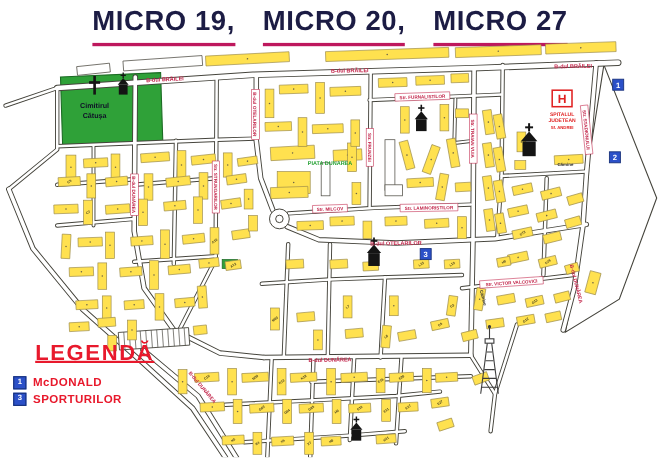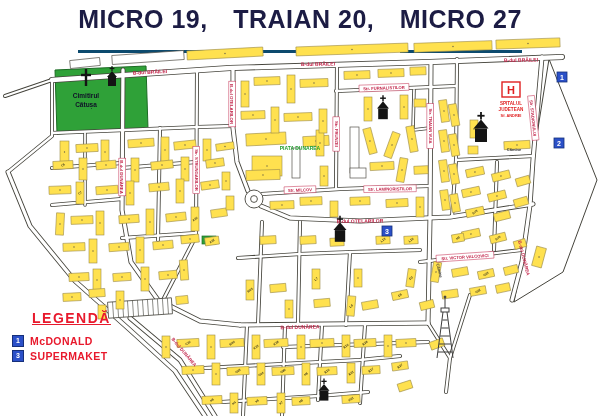--- a/index.html
+++ b/index.html
@@ -1,39 +1,39 @@
 <!DOCTYPE html>
 <html><head>
 <meta charset="utf-8">
 <style>
   html,body{margin:0;padding:0;background:#ffffff;}
   .stage{position:relative;width:600px;height:416px;background:#fff;overflow:hidden;
          font-family:"Liberation Sans",sans-serif;}
   .title{position:absolute;top:5px;left:0;width:600px;text-align:center;
          font-weight:bold;font-size:25px;letter-spacing:.5px;color:#1c1c44;
          white-space:nowrap;}
-  .title span{border-bottom:3px solid #0c4a6e;padding-bottom:17px;margin:0 9px;}
+  .title span{border-bottom:3px solid #be185d;padding-bottom:6px;margin:0 9px;}
   #mapsvg{position:absolute;left:0;top:0;}
   .legend{position:absolute;left:12px;top:310px;width:190px;}
-  .legend-h{font-weight:bold;font-size:14px;color:#e8192c;letter-spacing:1.5px;
+  .legend-h{font-weight:bold;font-size:20px;color:#e8192c;letter-spacing:1.5px;
             text-decoration:underline;margin-left:20px;margin-bottom:9px;}
   .legend-row{display:flex;align-items:center;margin-top:4px;height:11px;}
   .legend-num{width:10px;height:10px;background:#2b50c8;border:1px solid #16307a;
               color:#fff;font-size:7px;font-weight:bold;display:flex;
               align-items:center;justify-content:center;flex:0 0 auto;}
   .legend-label{color:#e8192c;font-weight:bold;font-size:10.5px;margin-left:6px;
                 letter-spacing:.4px;white-space:nowrap;}
 </style>
 </head>
 <body>
 
 <div class="stage">
   <div class="title">
     <span>MICRO 19,</span>
-    <span>TRAIAN 20,</span>
+    <span>MICRO 20,</span>
     <span>MICRO 27</span>
   </div>
 
   <svg id="mapsvg" width="600" height="416" viewBox="0 0 600 416">
       <polygon points="55,70 146,66 148,129 57,134" fill="#2fa138" stroke="#1c6b24" stroke-width="1"></polygon>
       <polygon points="549,59 597,180 563,272 514,302 524,250 533,160 549,59" fill="#fff" stroke="#45443c" stroke-width="1"></polygon>
       <polyline points="52,80 230,68 430,62 562,57" fill="none" stroke="#45443c" stroke-width="6" stroke-linecap="round" stroke-linejoin="round"></polyline>
       <polyline points="5,96 52,80" fill="none" stroke="#45443c" stroke-width="4" stroke-linecap="round" stroke-linejoin="round"></polyline>
       <polyline points="52,80 52,136 8,172" fill="none" stroke="#45443c" stroke-width="4" stroke-linecap="round" stroke-linejoin="round"></polyline>
       <polyline points="8,172 30,226 75,281 130,330 175,371 205,416" fill="none" stroke="#45443c" stroke-width="5" stroke-linecap="round" stroke-linejoin="round"></polyline>
@@ -529,16 +529,16 @@
     </svg>
 
   <div class="legend">
     <div class="legend-h">LEGENDĂ</div>
     <div class="legend-row">
       <div class="legend-num">1</div>
       <div class="legend-label">McDONALD</div>
     </div>
     <div class="legend-row">
       <div class="legend-num">3</div>
-      <div class="legend-label">SUPERMAKET</div>
+      <div class="legend-label">SPORTURILOR</div>
     </div>
   </div>
 </div>
 
 </body></html>

